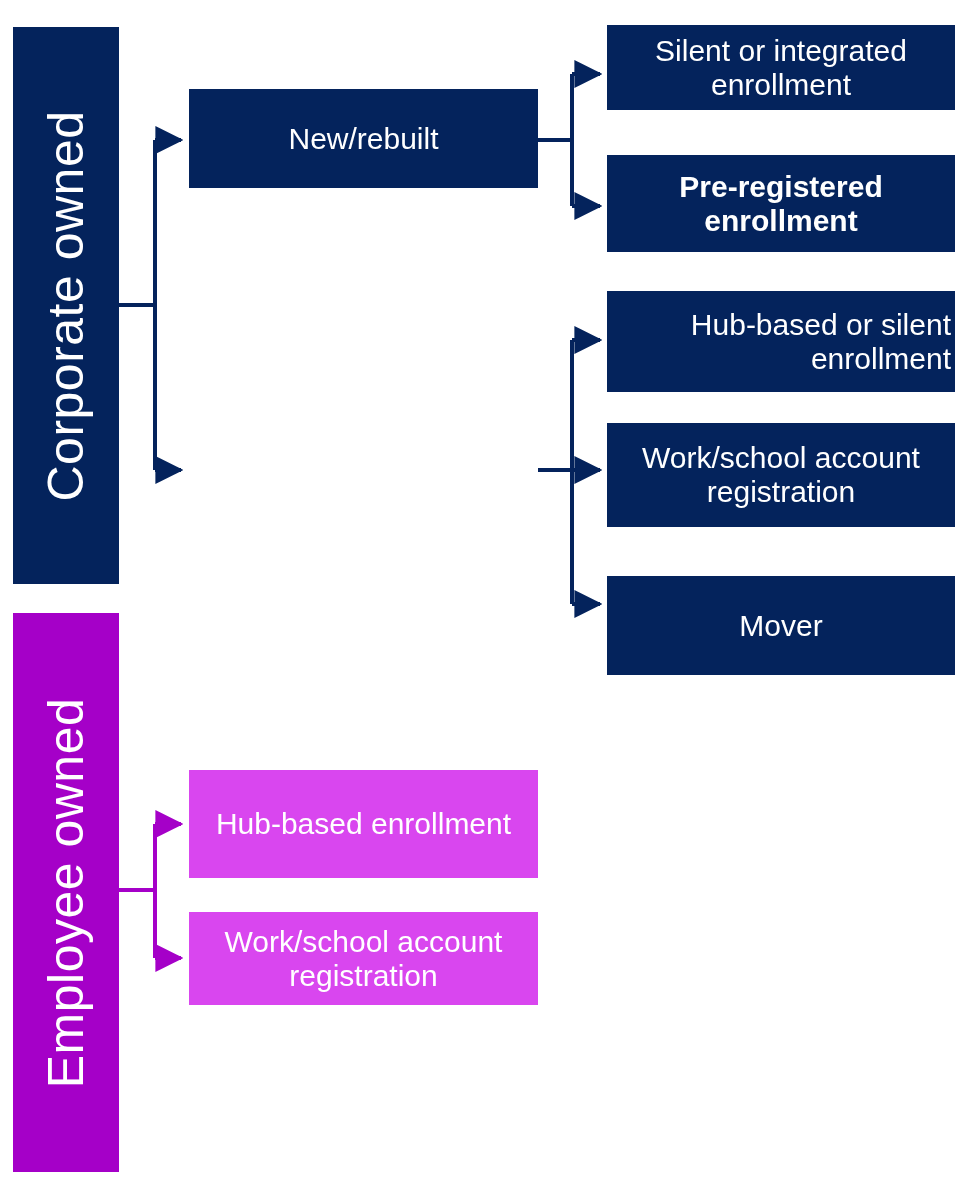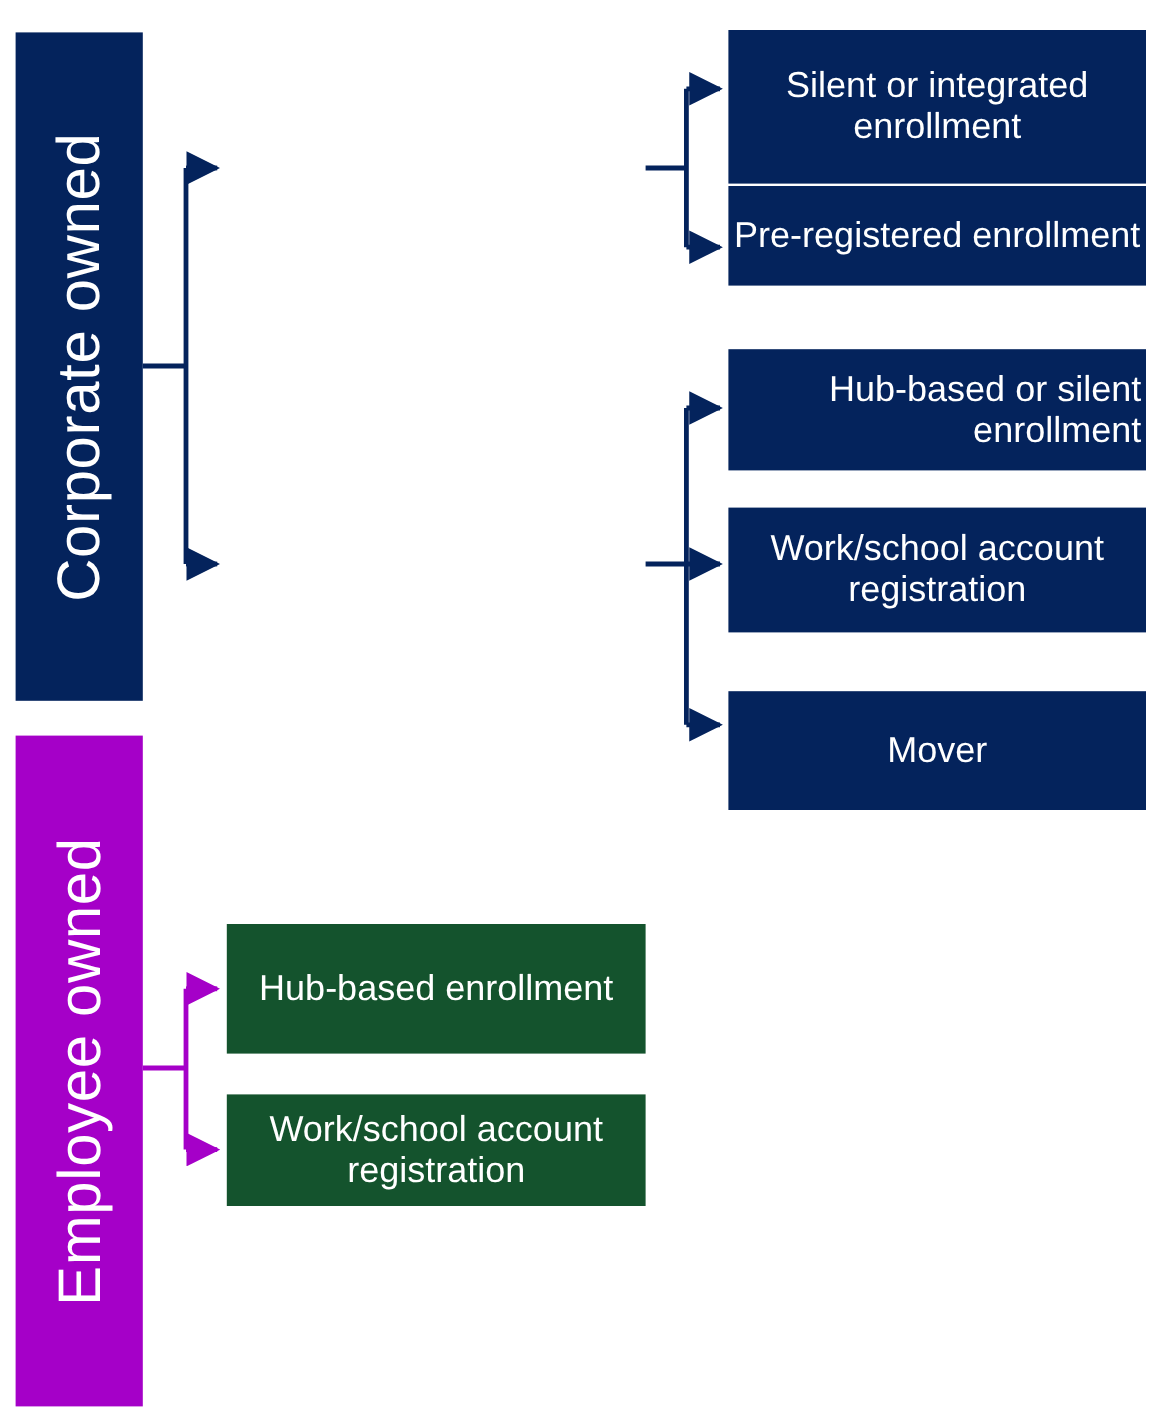--- a/index.html
+++ b/index.html
@@ -56,37 +56,37 @@
     color: #ffffff;
     display: flex;
     align-items: center;
     justify-content: center;
     text-align: center;
     line-height: 1.12;
     padding: 0 4px;
     box-sizing: border-box;
   }
   .node-navy { background: #04235c; }
-  .node-purple { background: #14532d; }
+  .node-purple { background: #d946ef; }
 
   .node-mid {
     left: 189px;
     width: 349px;
     font-size: 30px;
   }
   .node-new { top: 89px; height: 99px; }
   .node-existing { top: 423px; height: 99px; }
 
   .node-right {
     left: 607px;
     width: 348px;
     font-size: 30px;
   }
-  .r0 { top: 25px;  height: 128px; }
-  .r1 { top: 155px; height: 83px; }
+  .r0 { top: 25px;  height: 85px; }
+  .r1 { top: 155px; height: 97px; font-weight: bold; }
   .r2 { top: 291px; height: 101px; text-align: right; }
   .r3 { top: 423px; height: 104px; }
   .r4 { top: 576px; height: 99px; }
 
   .node-emp {
     left: 189px;
     width: 349px;
     font-size: 30px;
   }
   .e0 { top: 770px; height: 108px; }
@@ -147,20 +147,23 @@
   </svg>
 
   <div class="band band-corporate">
     <span class="band-label">Corporate owned</span>
   </div>
 
   <div class="band band-employee">
     <span class="band-label">Employee owned</span>
   </div>
 
+  <div class="node node-navy node-mid node-new">
+    <span>New/rebuilt</span>
+  </div>
 
   <div class="node node-navy node-right r0">
     <span>Silent or integrated enrollment</span>
   </div>
   <div class="node node-navy node-right r1">
     <span>Pre-registered enrollment</span>
   </div>
 
   <div class="node node-navy node-right r2">
     <span>Hub-based or silent enrollment</span>

